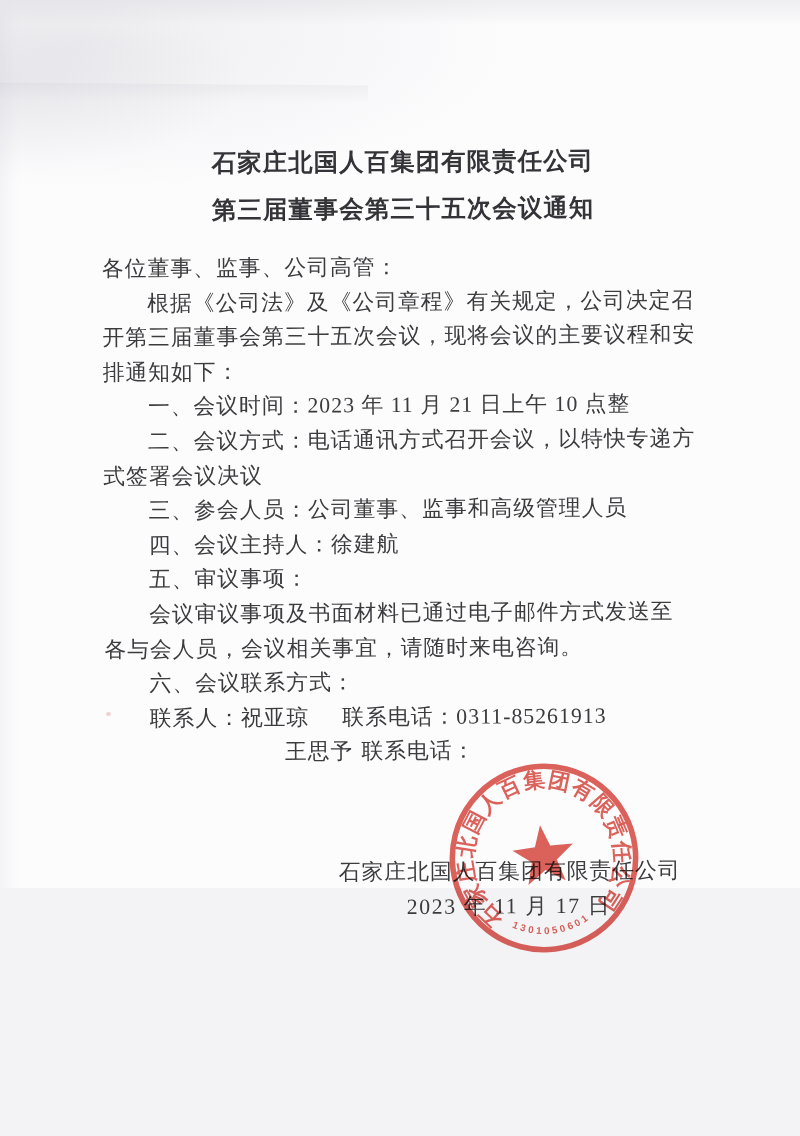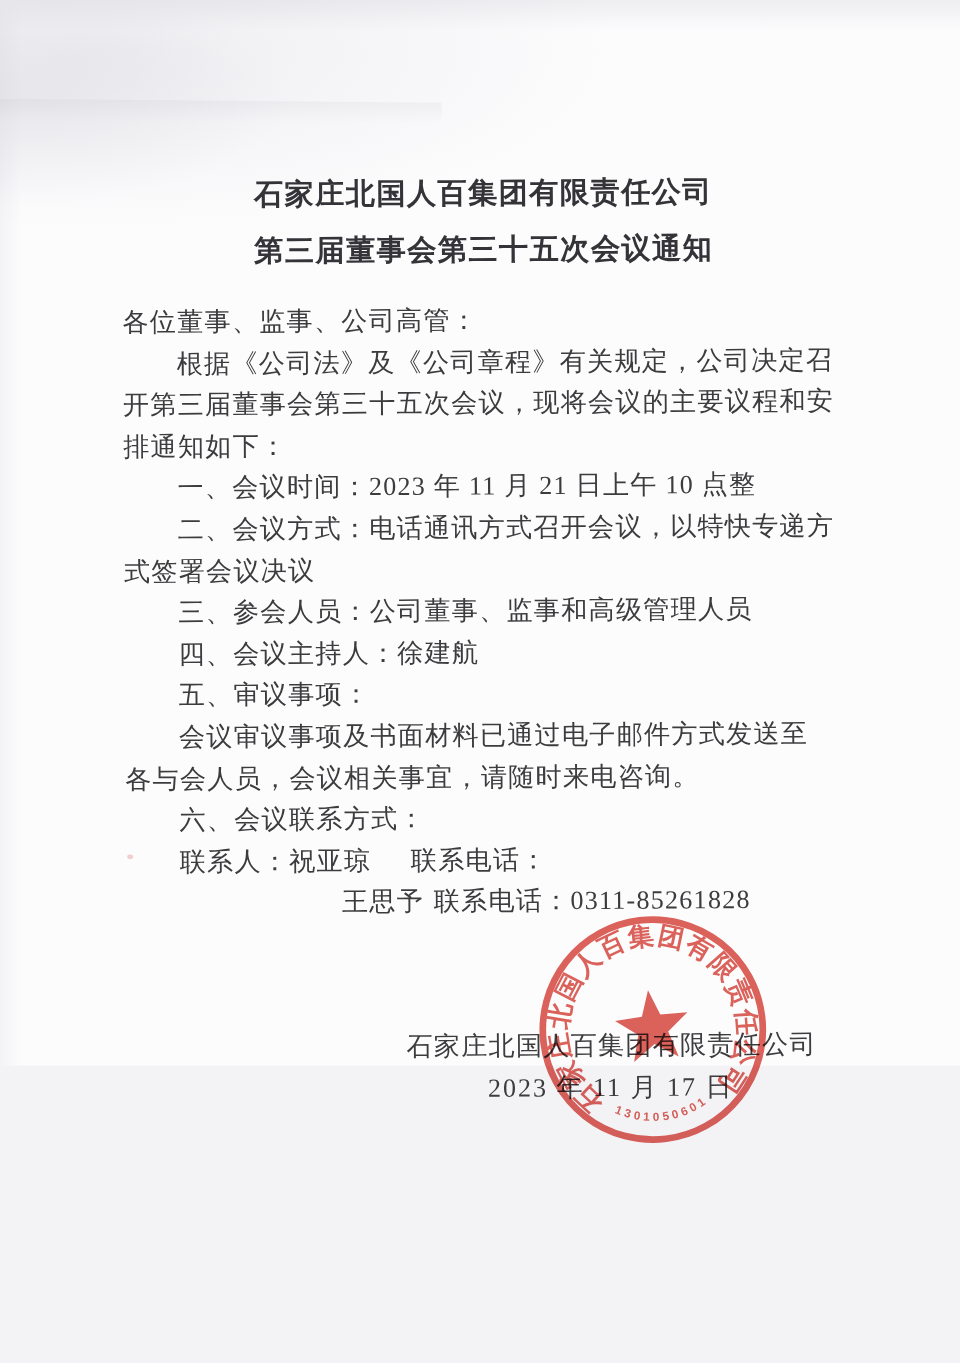--- a/index.html
+++ b/index.html
@@ -124,26 +124,26 @@
       <div class="line ind">五、审议事项：</div>
       <div class="line ind">会议审议事项及书面材料已通过电子邮件方式发送至</div>
       <div class="line">各与会人员，会议相关事宜，请随时来电咨询。</div>
       <div class="line ind">六、会议联系方式：</div>
     </div>
 
     <div class="contact-line">
       <span>联系人：</span>
       <span>祝亚琼</span>
       <span class="gap-lg">联系电话：</span>
+      <span>0311-85261913</span>
     </div>
     <div class="contact-line">
       <span class="spacer2"></span>
       <span>王思予</span>
       <span class="gap-sm">联系电话：</span>
-      <span>0311-85261828</span>
     </div>
 
     <div class="signature">
       <div class="sig-company">石家庄北国人百集团有限责任公司</div>
       <div class="sig-date">2023 年 11 月 17 日</div>
     </div>
   </div>
 
   <div class="stamp">
     <svg viewBox="0 0 200 200" xmlns="http://www.w3.org/2000/svg">

